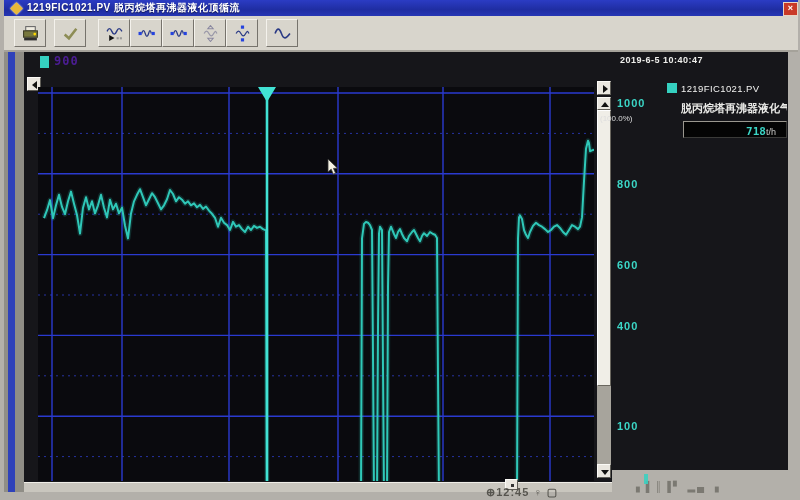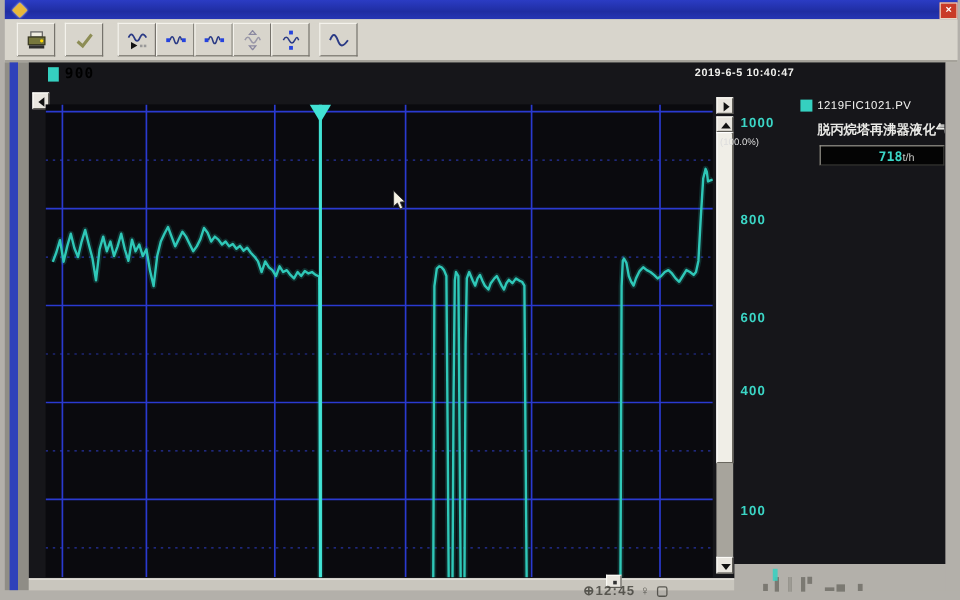--- a/index.html
+++ b/index.html
@@ -23,38 +23,38 @@
   .plot-wrap{left:38px;top:87px;width:556px;height:394px;background:#0a0a0e;}
   .plot-wrap svg{display:block;}
   .grid-major{stroke:#2a3ad0;stroke-width:1.4;}
   .grid-minor{stroke:#2733a2;stroke-width:1;stroke-dasharray:2 4;}
   .trend{stroke:#2fc8b8;stroke-width:2;fill:none;stroke-linejoin:round;}
   .trend-glow{stroke:#2fc8b8;stroke-width:5;fill:none;opacity:.18;stroke-linejoin:round;}
   .cursor-line{stroke:#41e2d4;stroke-width:2.6;}
   .cursor-tri{fill:#41e2d4;}
   
   .readout-chip{left:40px;top:56px;width:9px;height:12px;background:#35d0c0;}
-  .readout-text{left:54px;top:54px;color:#000000;font-family:"DejaVu Sans Mono",monospace;font-size:12px;font-weight:bold;letter-spacing:1px;}
+  .readout-text{left:54px;top:54px;color:#4c1d95;font-family:"DejaVu Sans Mono",monospace;font-size:12px;font-weight:bold;letter-spacing:1px;}
   
   .sq-btn{background:#e9e6df;border:1px solid;border-color:#fbfaf6 #5f5d57 #5f5d57 #fbfaf6;box-sizing:border-box;}
   .arr{width:0;height:0;position:absolute;}
   .arr-left{left:4px;top:3px;border-top:4px solid transparent;border-bottom:4px solid transparent;border-right:5px solid #111;}
   .arr-right{left:5px;top:3px;border-top:4px solid transparent;border-bottom:4px solid transparent;border-left:5px solid #111;}
   .arr-up{left:3px;top:4px;border-left:4px solid transparent;border-right:4px solid transparent;border-bottom:5px solid #111;}
   .arr-down{left:3px;top:5px;border-left:4px solid transparent;border-right:4px solid transparent;border-top:5px solid #111;}
   .vtrack{left:597px;top:110px;width:14px;height:354px;background:#a7a49c;}
   .vthumb{left:597px;top:110px;width:14px;height:276px;background:#f0eee7;border:1px solid;border-color:#fff #6a675f #6a675f #fff;box-sizing:border-box;}
   
-  .dt{left:579px;top:55px;color:#efefec;font-size:9px;letter-spacing:.5px;font-weight:bold;}
+  .dt{left:620px;top:55px;color:#efefec;font-size:9px;letter-spacing:.5px;font-weight:bold;}
   .ylab{position:absolute;left:617px;color:#3bd6c6;font-family:Liberation Sans, sans-serif;font-size:11px;font-weight:bold;letter-spacing:1px;}
   .pct{left:600px;top:114px;color:#ddd;font-size:8px;}
   .pen-chip{left:667px;top:83px;width:10px;height:10px;background:#35d0c0;}
   .pen-tag{left:681px;top:83px;color:#f2f2f0;font-size:9.5px;font-weight:normal;letter-spacing:.4px;}
   .pen-desc{left:681px;top:101px;color:#e9e9e6;font-size:11px;font-weight:bold;width:106px;white-space:nowrap;overflow:hidden;}
-  .val-box{left:683px;top:121px;width:104px;height:17px;background:#040404;border:1px solid;border-color:#9a978f #3a3a38 #3a3a38 #9a978f;box-sizing:border-box;text-align:right;padding-right:24px;line-height:15px;}
+  .val-box{left:683px;top:121px;width:104px;height:17px;background:#040404;border:1px solid;border-color:#9a978f #3a3a38 #3a3a38 #9a978f;box-sizing:border-box;text-align:right;padding-right:10px;line-height:15px;}
   .val-num{color:#3bd6c6;font-family:"DejaVu Sans Mono",monospace;font-size:11px;font-weight:bold;}
   .val-unit{color:#c9c9c6;font-size:9px;}
   
   .bstrip{left:24px;top:482px;width:588px;height:10px;background:#c9c6be;border-top:1px solid #efede7;}
   .hstub{left:505px;top:479px;width:13px;height:11px;}
   .hstub::after{content:"";position:absolute;left:5px;top:4px;width:3px;height:3px;background:#333;}
   .br-light{left:612px;top:470px;width:188px;height:30px;background:#b3b0aa;}
   .r-band{left:788px;top:52px;width:12px;height:448px;background:#b3b0aa;}
   .blabel-row{left:0;top:492px;width:800px;height:8px;background:#b3b0aa;}
   .wm-c{left:486px;top:486px;color:#3f3e38;font-size:11px;font-weight:bold;opacity:.8;letter-spacing:1px;}
@@ -62,20 +62,21 @@
   .wm-teal{left:644px;top:474px;width:4px;height:10px;background:#3bd0c0;opacity:.9;}
   .mouse{left:326px;top:158px;}
 </style>
 </head>
 <body>
 
 <div class="stage">
 
   <div class="abs titlebar">
     <div class="title-icon"></div>
+    <div class="title-text">1219FIC1021.PV 脱丙烷塔再沸器液化顶循流</div>
   </div>
   <div class="abs close-btn">×</div>
 
   <div class="abs toolbar">
       <div class="tbtn gap8">
         <svg viewBox="0 0 16 16">
           <rect x="3.5" y="1.5" width="9" height="4" fill="#efece0" stroke="#666"></rect>
           <rect x="1.5" y="5.5" width="13" height="6" fill="#77773d" stroke="#3a3a22"></rect>
           <circle cx="12" cy="8.5" r="1.3" fill="#ffd900"></circle>
           <rect x="2" y="12" width="12" height="2.5" fill="#2e2e2e"></rect>

